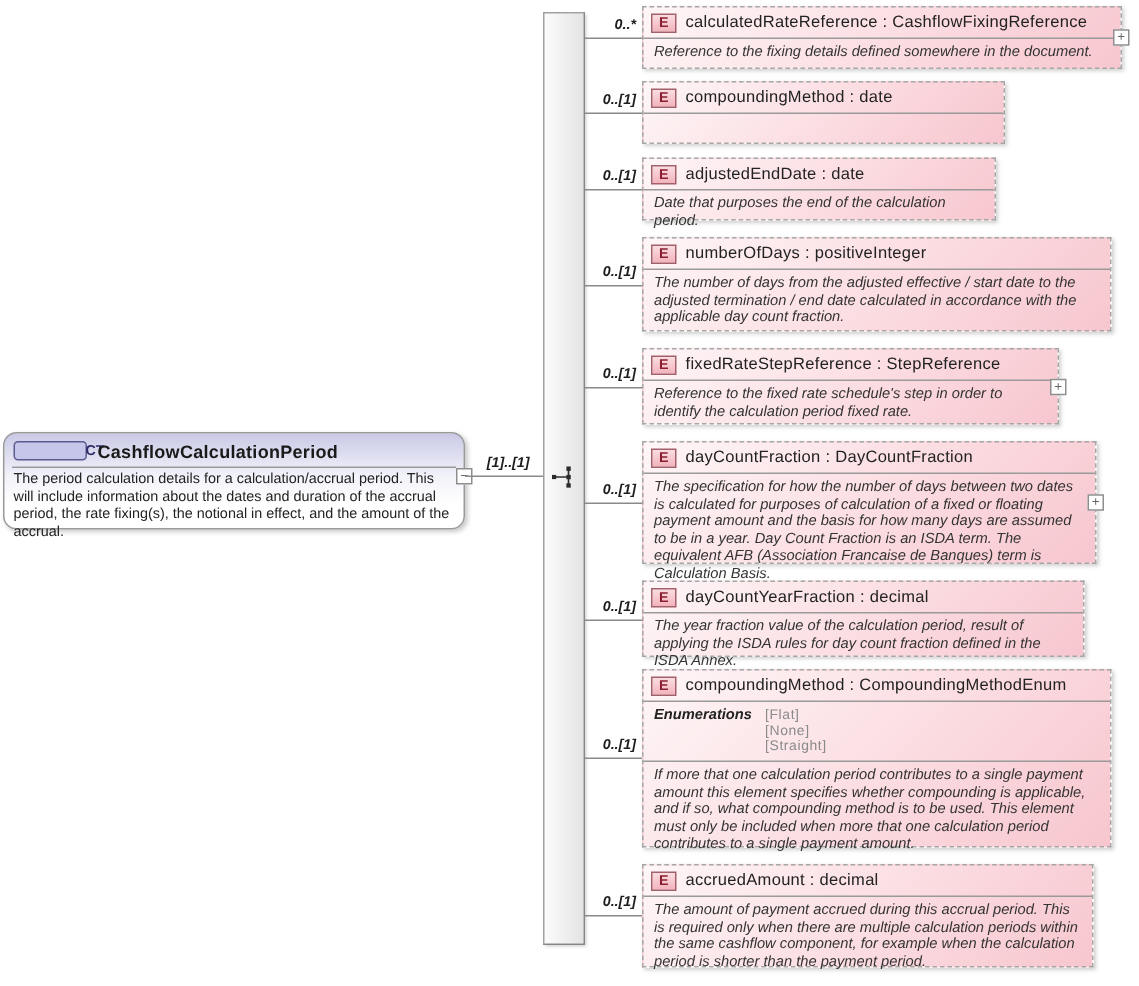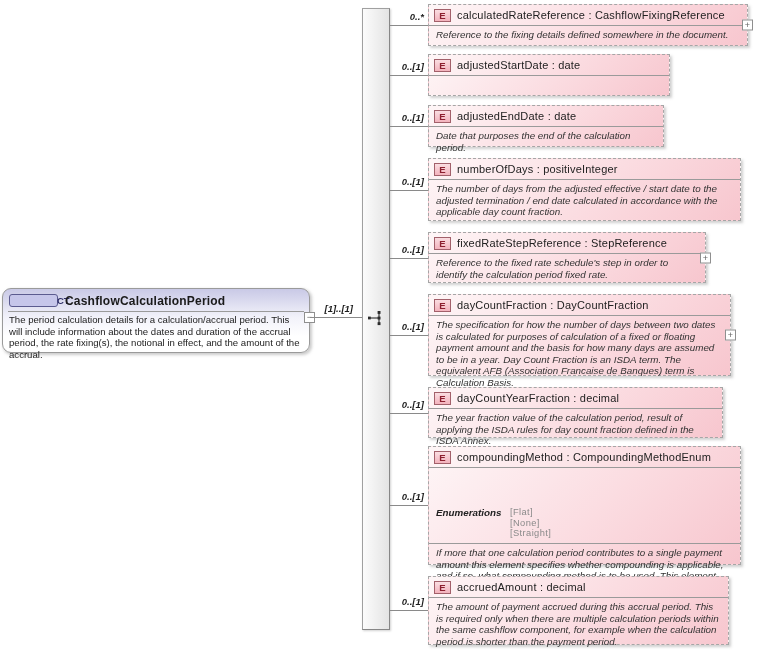--- a/index.html
+++ b/index.html
@@ -47,21 +47,21 @@
       box-shadow:1.5px 1.5px 2.5px rgba(120,120,120,.35);}
   .el-head{display:flex;align-items:center;gap:6px;height:20px;padding:0 5px;}
   .e-badge{display:inline-block;box-sizing:border-box;width:17px;height:13px;line-height:11px;
            text-align:center;font-size:9.5px;font-weight:bold;color:#8c1f2f;
            background:linear-gradient(#fadde1,#f3b3bd);border:1px solid #a2606a;}
   .el-title{font-size:11px;font-weight:normal;color:#222;letter-spacing:.2px;white-space:nowrap;}
   .el-divider{height:1px;background:#9a9a9a;margin:0 0 0 0;}
   .el-desc{padding:3px 7px 3px 7px;font-size:9.8px;font-style:italic;color:#333;line-height:1.18;}
 
   
-  .enum-row{display:flex;padding:3px 7px 4px 7px;gap:12px;margin-top:36px;}
+  .enum-row{display:flex;padding:3px 7px 4px 7px;gap:12px;}
   .enum-label{font-size:9.8px;font-weight:bold;font-style:italic;color:#222;width:62px;flex:none;}
   .enum-vals{font-size:9.3px;color:#8a8a8a;line-height:1.15;letter-spacing:.4px;}
 
   
   .e1{top:4px;width:320px;height:42px;}
   .e2{top:54px;width:242px;height:42px;}
   .e3{top:105px;width:236px;height:42px;}
   .e4{top:158px;width:313px;height:63px;}
   .e5{top:232px;width:278px;height:51px;}
   .e6{top:294px;width:303px;height:82px;}
@@ -130,21 +130,21 @@
       <span class="el-title">calculatedRateReference : CashflowFixingReference</span>
     </div>
     <div class="el-divider"></div>
     <div class="el-desc">Reference to the fixing details defined somewhere in the document.</div>
     <div class="handle on-right">+</div>
   </div>
 
   <div class="el e2">
     <div class="el-head">
       <span class="e-badge">E</span>
-      <span class="el-title">adjustedStartDate : date</span>
+      <span class="el-title">compoundingMethod : date</span>
     </div>
     <div class="el-divider"></div>
   </div>
 
   <div class="el e3">
     <div class="el-head">
       <span class="e-badge">E</span>
       <span class="el-title">adjustedEndDate : date</span>
     </div>
     <div class="el-divider"></div>

